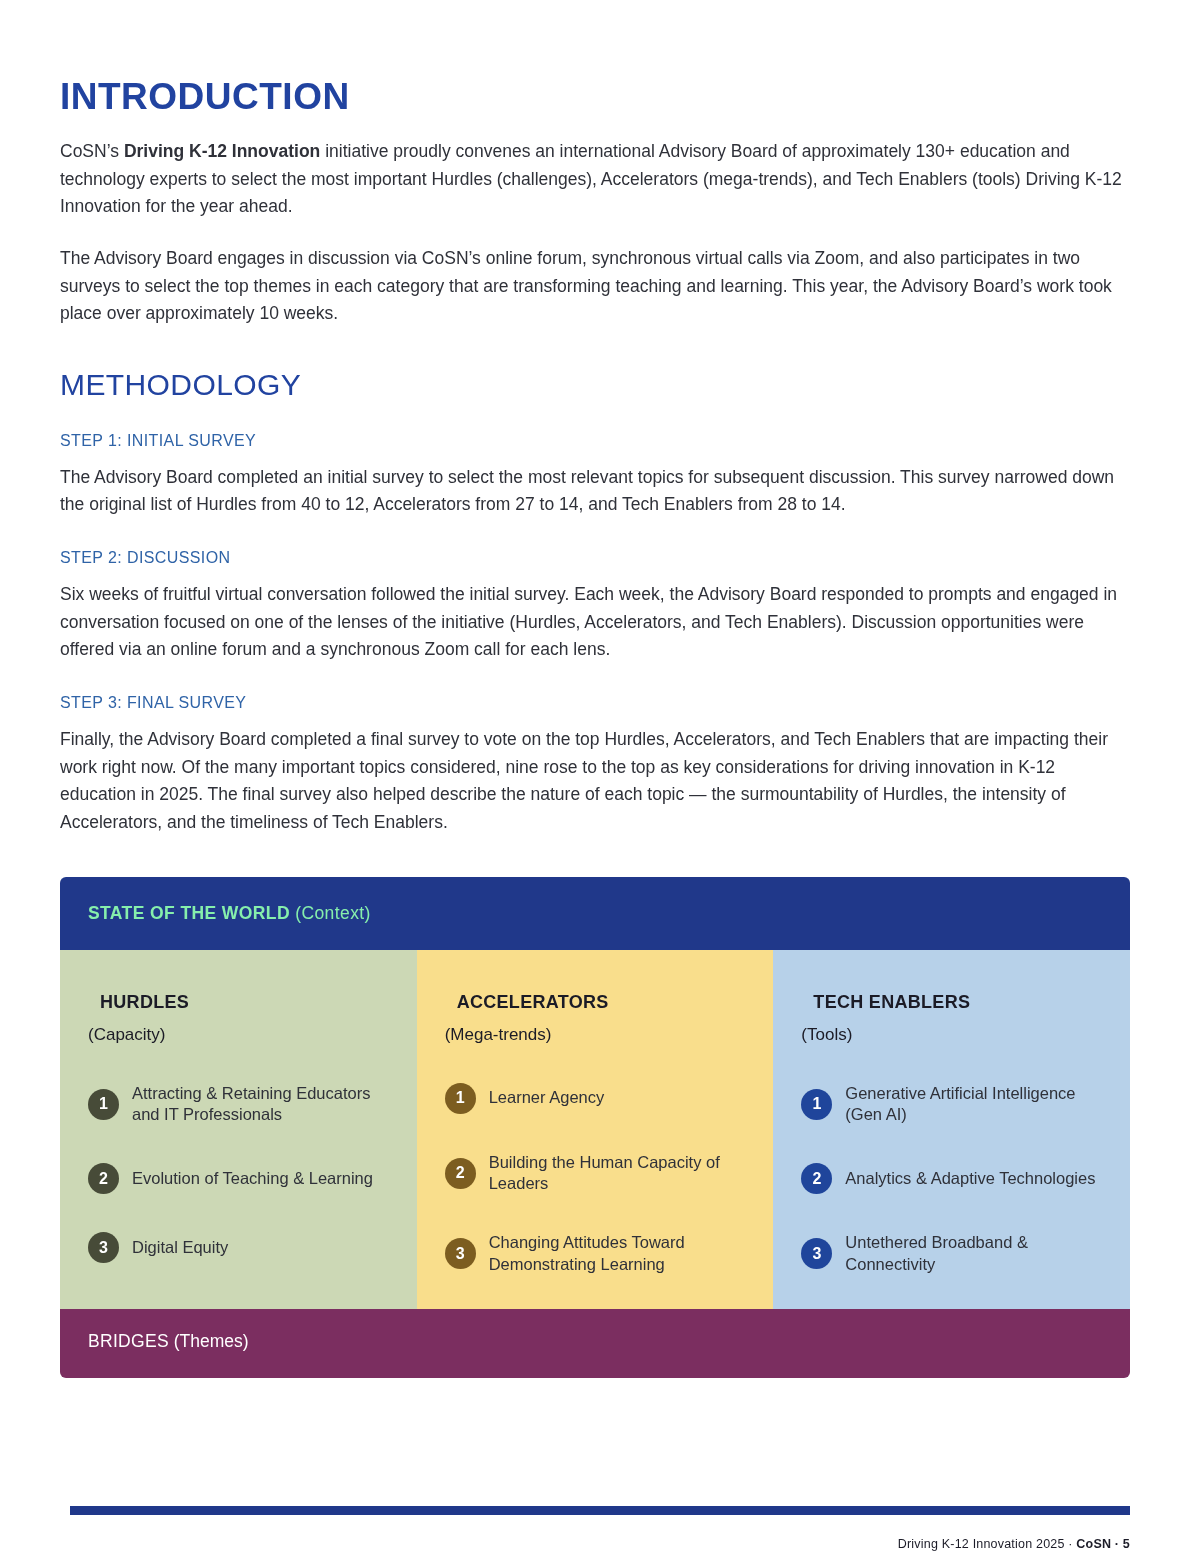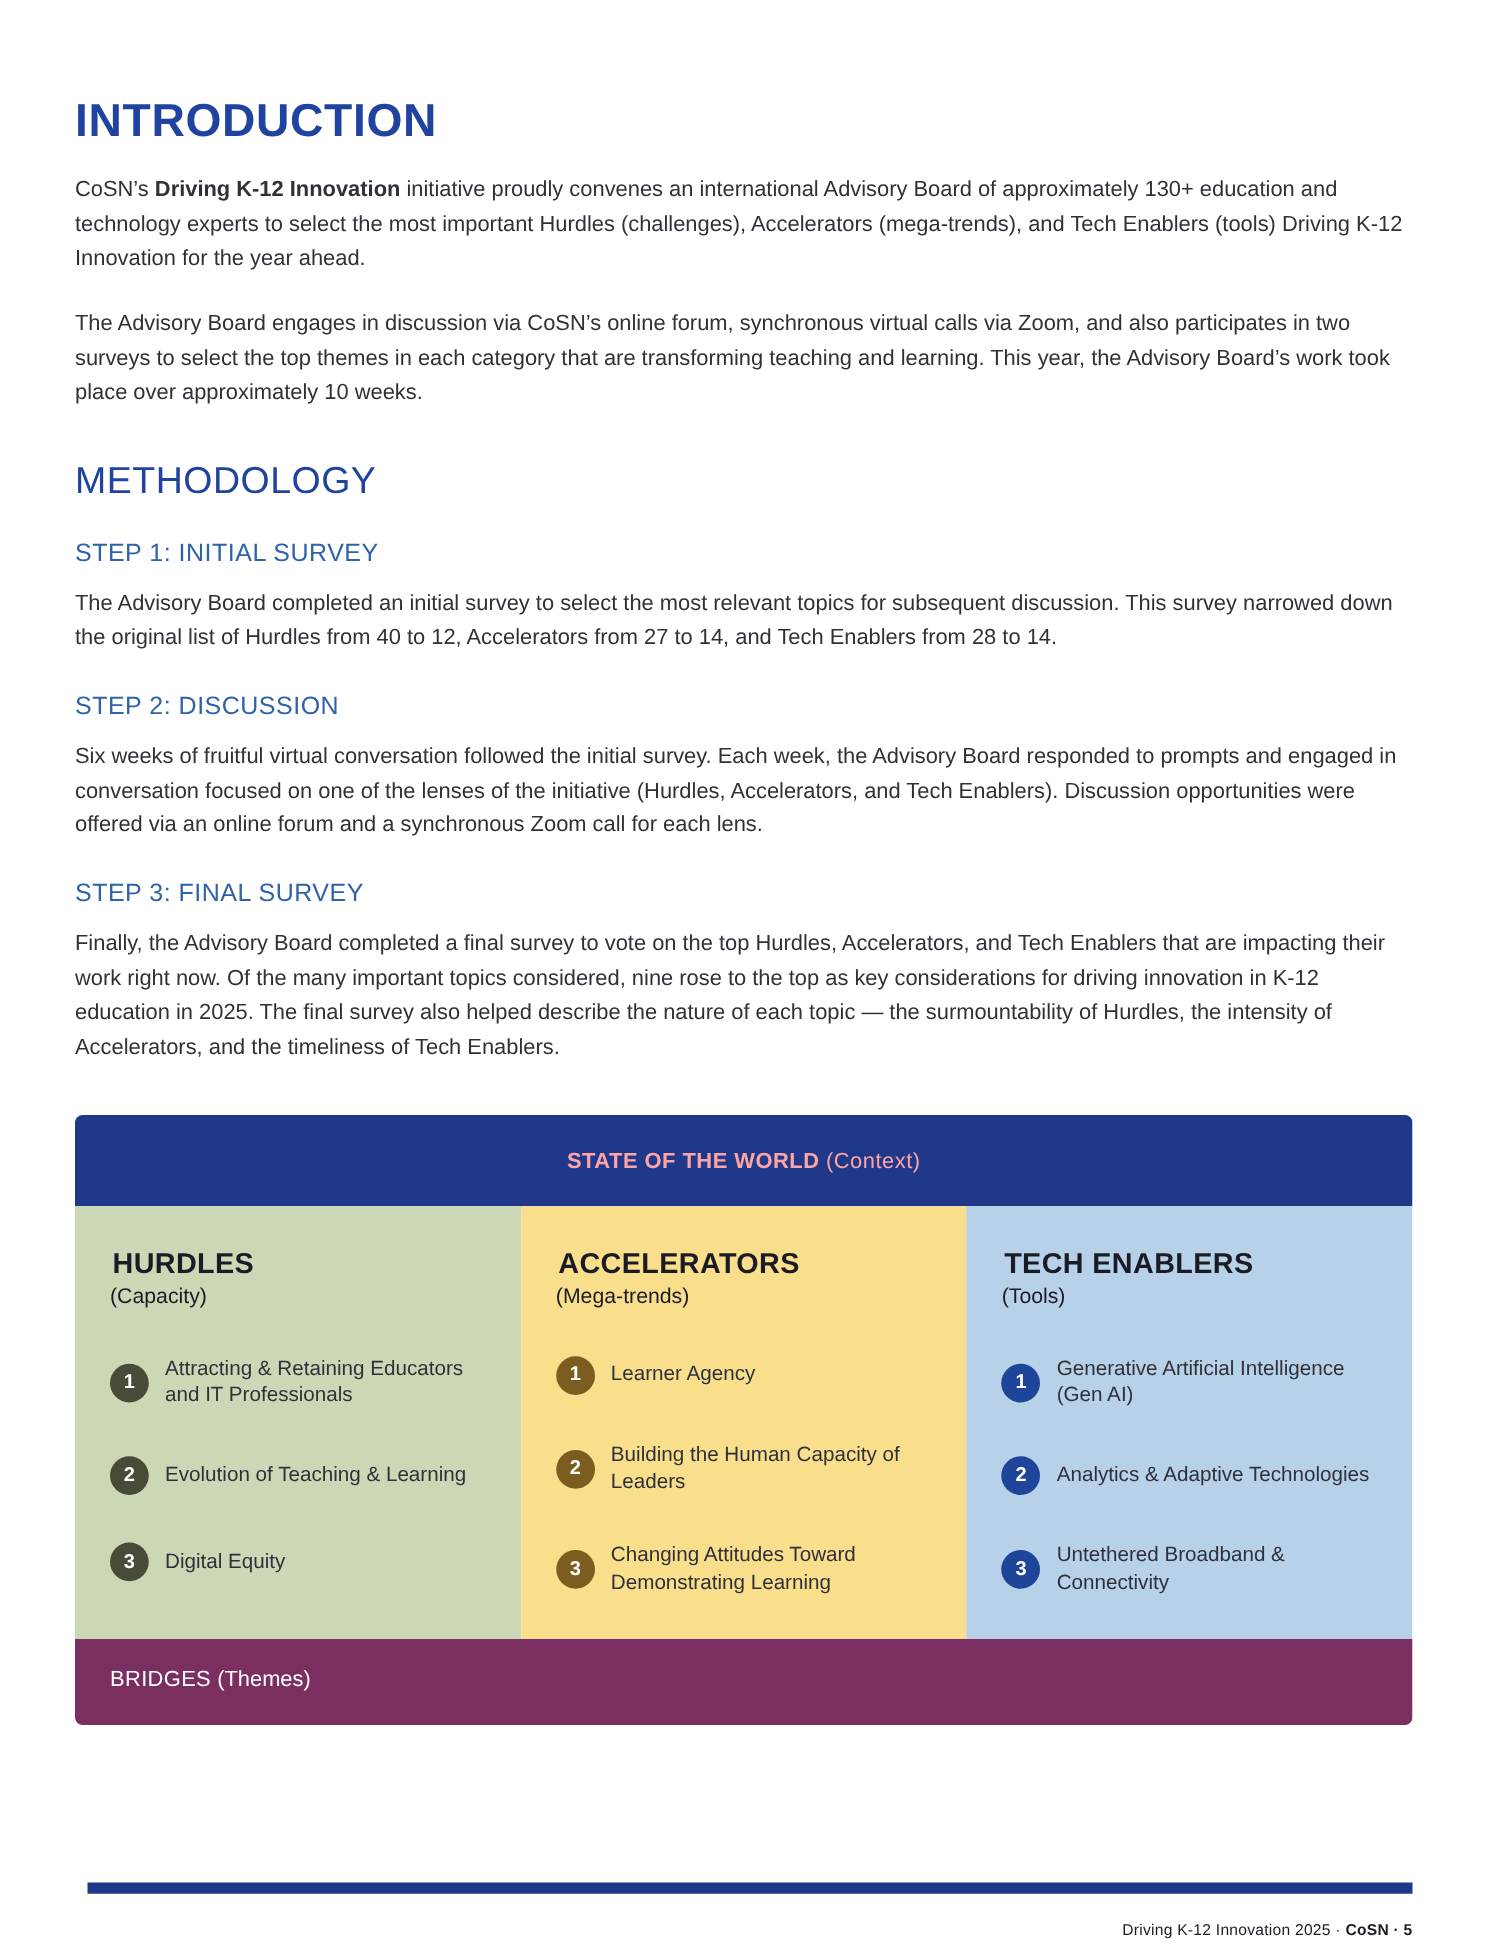--- a/index.html
+++ b/index.html
@@ -26,44 +26,44 @@
   .page{padding:52px 70px 0 60px;}
   h1.intro{
     color:var(--heading-blue);font-size:37px;font-weight:bold;letter-spacing:0.5px;
     margin:24px 0 20px 0;
   }
   h2.methodology{
     color:var(--heading-blue);font-size:30px;font-weight:normal;letter-spacing:0.4px;
     margin:40px 0 14px 0;
   }
   h3.step{
-    color:var(--step-blue);font-size:20px;font-weight:normal;letter-spacing:0.4px;
+    color:var(--step-blue);font-size:16px;font-weight:normal;letter-spacing:0.4px;
     margin:30px 0 14px 0;
   }
   p.body{
     font-size:17.5px;line-height:1.58;margin:12px 0 24px 0;
   }
   p.body strong{font-weight:bold;}
 
   
   .framework{
     margin-top:40px;border-radius:6px;overflow:hidden;
   }
   .framework-header{
-    background:var(--navy-bar);color:#fca5a5;padding:26px 28px;
-    font-size:17.5px;letter-spacing:0.4px;text-align:center;
+    background:var(--navy-bar);color:#86efac;padding:26px 28px;
+    font-size:17.5px;letter-spacing:0.4px;
   }
   .framework-header strong{font-weight:bold;}
   .framework-columns{display:flex;align-items:stretch;}
   .fcol{flex:1 1 0;padding:30px 24px 34px 28px;min-height:326px;}
   .col-hurdles{background:var(--hurdles-bg);}
   .col-accel{background:var(--accel-bg);}
   .col-tech{background:var(--tech-bg);}
   .fcol-title{
-    color:var(--col-title);font-size:23px;font-weight:bold;letter-spacing:0.3px;margin:2px;
+    color:var(--col-title);font-size:18px;font-weight:bold;letter-spacing:0.3px;margin:12px;
   }
   .fcol-subtitle{font-size:17px;margin:3px 0 0 0;color:var(--col-title);}
   .fitem{display:flex;align-items:center;gap:13px;margin-top:38px;}
   .badge{
     width:31px;height:31px;border-radius:50%;flex:0 0 31px;
     display:inline-flex;align-items:center;justify-content:center;
     color:#ffffff;font-size:16px;font-weight:bold;
   }
   .col-hurdles .badge{background:var(--hurdles-badge);}
   .col-accel .badge{background:var(--accel-badge);}

